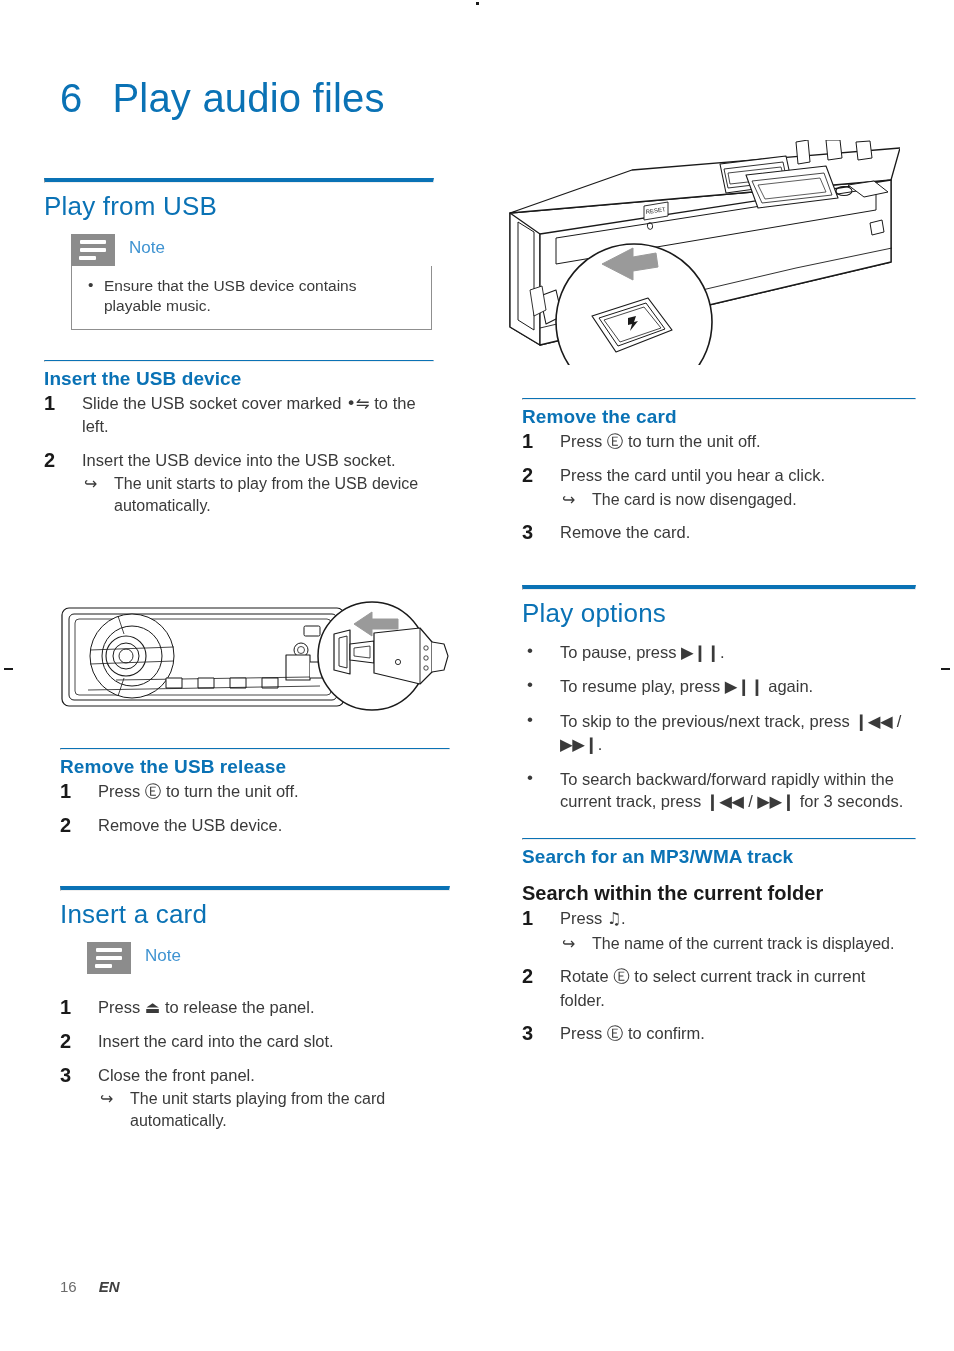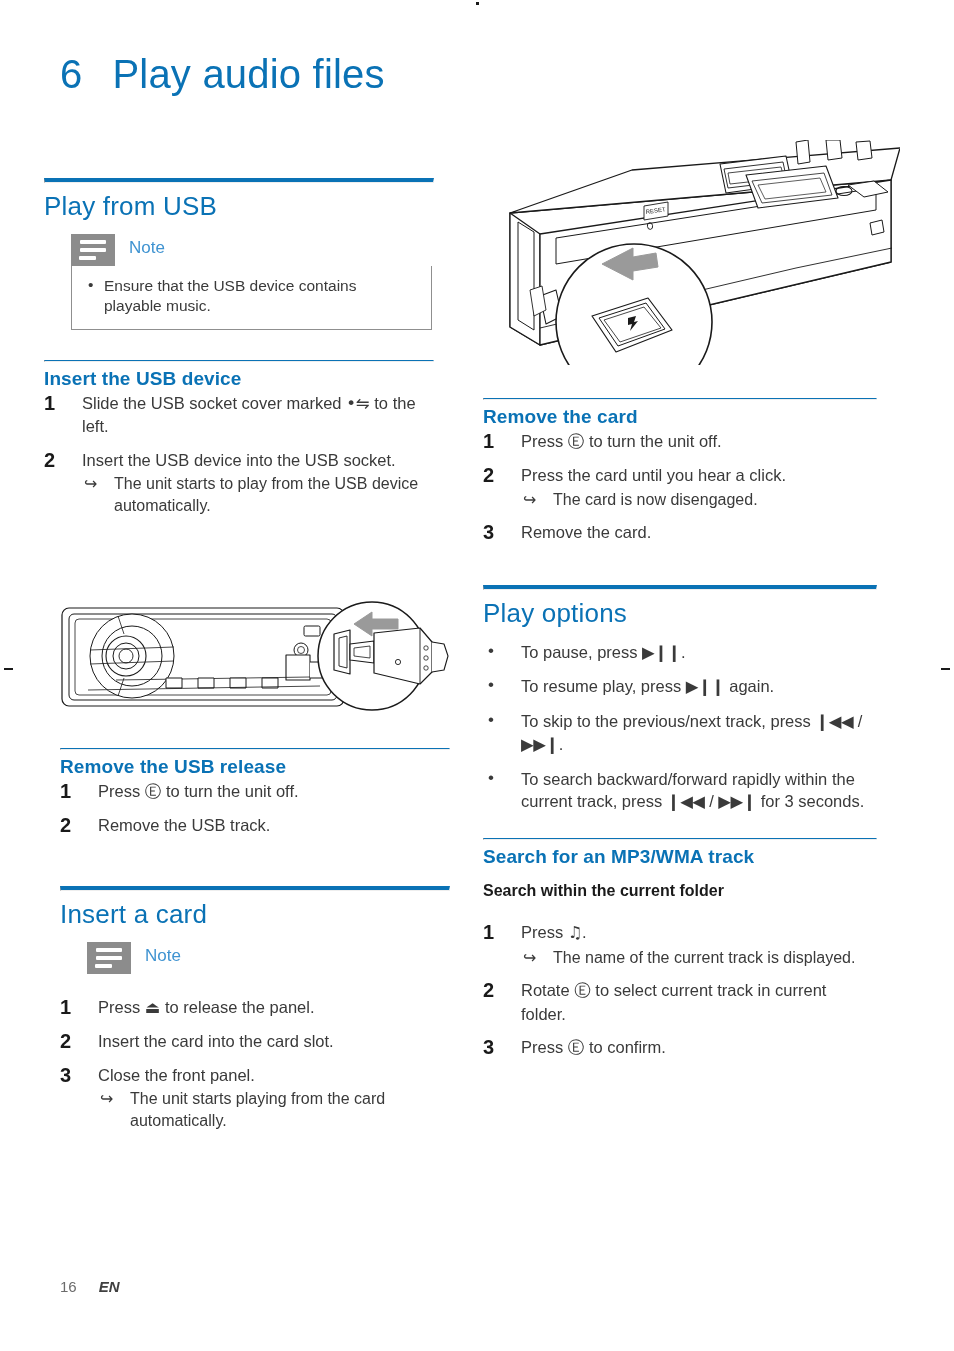--- a/index.html
+++ b/index.html
@@ -22,21 +22,21 @@
     background: #1a1a1a;
   }
   .crop-top    { left: 476px; top: 2px;  width: 3px; height: 3px; }
   .crop-left   { left: 4px;   top: 668px; width: 9px; height: 2px; }
   .crop-right  { left: 941px; top: 668px; width: 9px; height: 2px; }
 
   
   .page-title {
     position: absolute;
     left: 60px;
-    top: 52px;
+    top: 76px;
     color: #0a72b5;
     font-size: 40px;
     font-weight: 400;
     letter-spacing: 0.2px;
     white-space: nowrap;
   }
   .page-title .num { margin-right: 30px; }
 
   
   .col-left {
@@ -66,23 +66,23 @@
   }
   h3.subsection-title {
     color: #0a72b5;
     font-size: 19px;
     font-weight: 700;
     margin: 6px 0 2px 0;
     letter-spacing: 0.1px;
   }
   h4.sub-bold {
     color: #1a1a1a;
-    font-size: 16px;
+    font-size: 20px;
     font-weight: 700;
-    margin: 14px 0 21px 0;
+    margin: 14px 0 2px 0;
   }
 
   
   .note-block { margin: 10px 0 0 0; padding-left: 27px; }
   .note-head {
     display: flex;
     align-items: stretch;
     height: 32px;
   }
   .note-icon {
@@ -374,21 +374,21 @@
 
   <ol class="steps">
     <li>
       <span class="step-num">1</span>
       <span>Press</span>
       <span class="glyph">Ⓔ</span>
       <span>to turn the unit off.</span>
     </li>
     <li>
       <span class="step-num">2</span>
-      <span>Remove the USB track.</span>
+      <span>Remove the USB device.</span>
     </li>
   </ol>
 
   <div style="height:38px"></div>
   <hr class="rule-major">
   <h2 class="section-title">Insert a card</h2>
 
   <div class="note-block">
     <div class="note-head">
       <div class="note-icon">
@@ -413,21 +413,21 @@
       <span>Insert the card into the card slot.</span>
     </li>
     <li>
       <span class="step-num">3</span>
       <span>Close the front panel.</span>
       <span class="arrow-note">The unit starts playing from the card automatically.</span>
     </li>
   </ol>
 </div>
 
-<div style="position:absolute; left:483px; top:398px; width:392px;">
+<div style="position:absolute; left:522px; top:398px; width:392px;">
 
   <hr class="rule-minor">
   <h3 class="subsection-title">Remove the card</h3>
 
   <ol class="steps">
     <li>
       <span class="step-num">1</span>
       <span>Press</span>
       <span class="glyph">Ⓔ</span>
       <span>to turn the unit off.</span>

